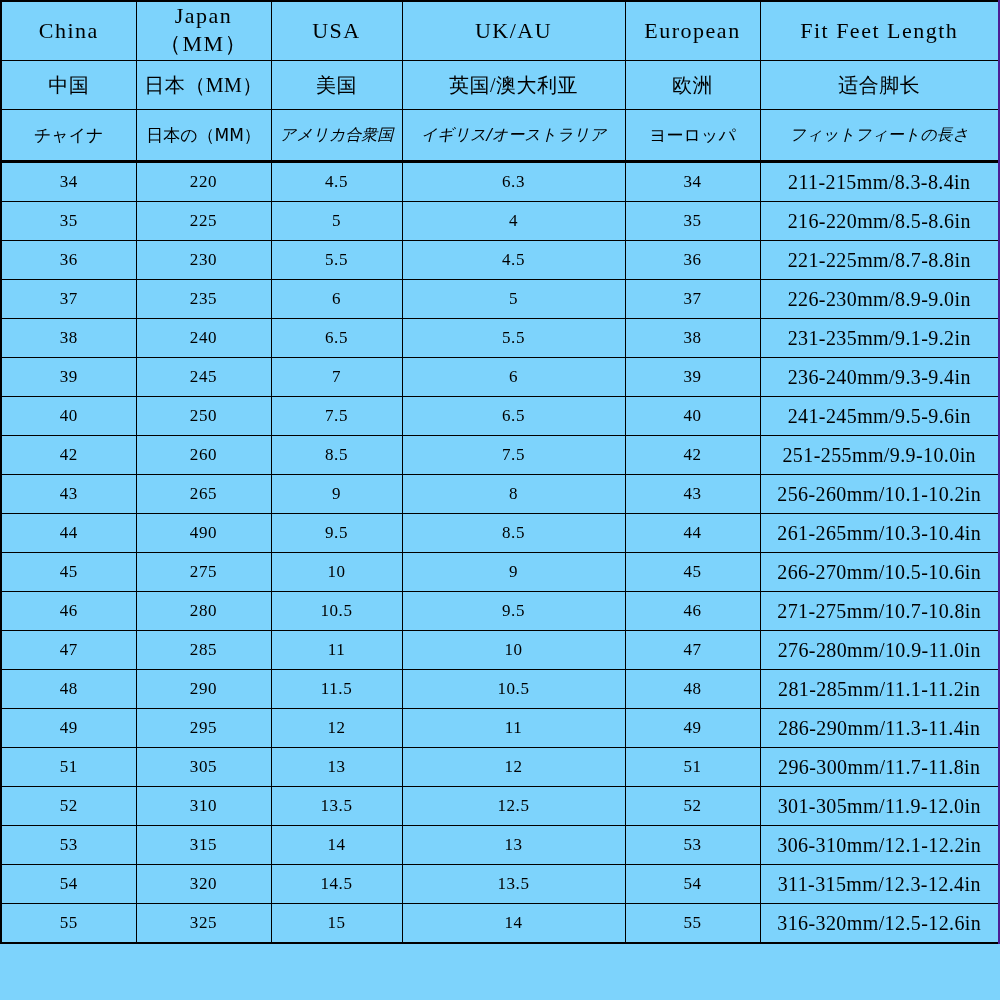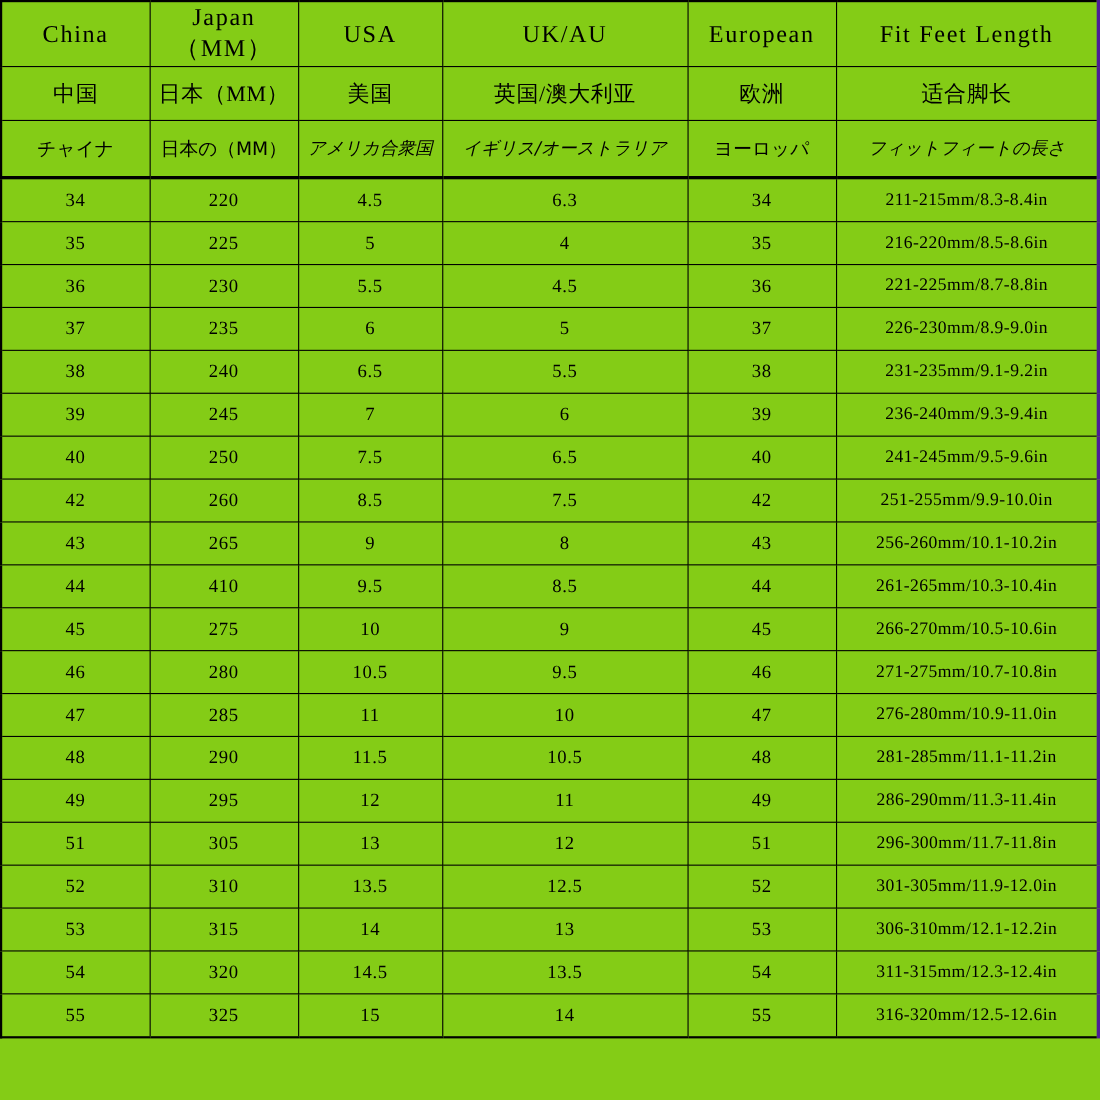--- a/index.html
+++ b/index.html
@@ -11,21 +11,21 @@
     width: 1000px;
     height: 1000px;
     font-family: "Liberation Serif", serif;
     color: #000000;
     overflow: hidden;
   }
   .sheet {
     width: 1000px;
     height: 1000px;
     box-sizing: border-box;
-    background: #84cc16;
+    background: #7dd3fc;
   }
   table.size-table {
     width: 1000px;
     border-collapse: collapse;
     table-layout: fixed;
   }
   table.size-table td {
     border: 1px solid #000000;
     text-align: center;
     vertical-align: middle;
@@ -74,29 +74,29 @@
   tr.head-en td {
     border-top: 2px solid #000000;
   }
   tr.data td {
     height: 38px;
     font-size: 17px;
     font-family: "Liberation Serif", serif;
     letter-spacing: 0.6px;
   }
   tr.data td.len {
-    font-size: 16px;
+    font-size: 20px;
     letter-spacing: 0.4px;
   }
   tr.data:last-child td {
     border-bottom: 2px solid #000000;
   }
   
   table.size-table td:first-child { border-left: 2px solid #000000; }
-  table.size-table td:last-child { border-right: 8px solid #4c1d95; }
+  table.size-table td:last-child { border-right: 6px solid #4c1d95; }
 </style>
 </head>
 <body>
 
 <div class="sheet">
   <table class="size-table">
     <colgroup>
       <col class="c0">
         <col class="c1">
         <col class="c2">
@@ -197,21 +197,21 @@
       <tr class="data">
         <td>43</td>
         <td>265</td>
         <td>9</td>
         <td>8</td>
         <td>43</td>
         <td class="len">256-260mm/10.1-10.2in</td>
       </tr>
       <tr class="data">
         <td>44</td>
-        <td>410</td>
+        <td>490</td>
         <td>9.5</td>
         <td>8.5</td>
         <td>44</td>
         <td class="len">261-265mm/10.3-10.4in</td>
       </tr>
       <tr class="data">
         <td>45</td>
         <td>275</td>
         <td>10</td>
         <td>9</td>

